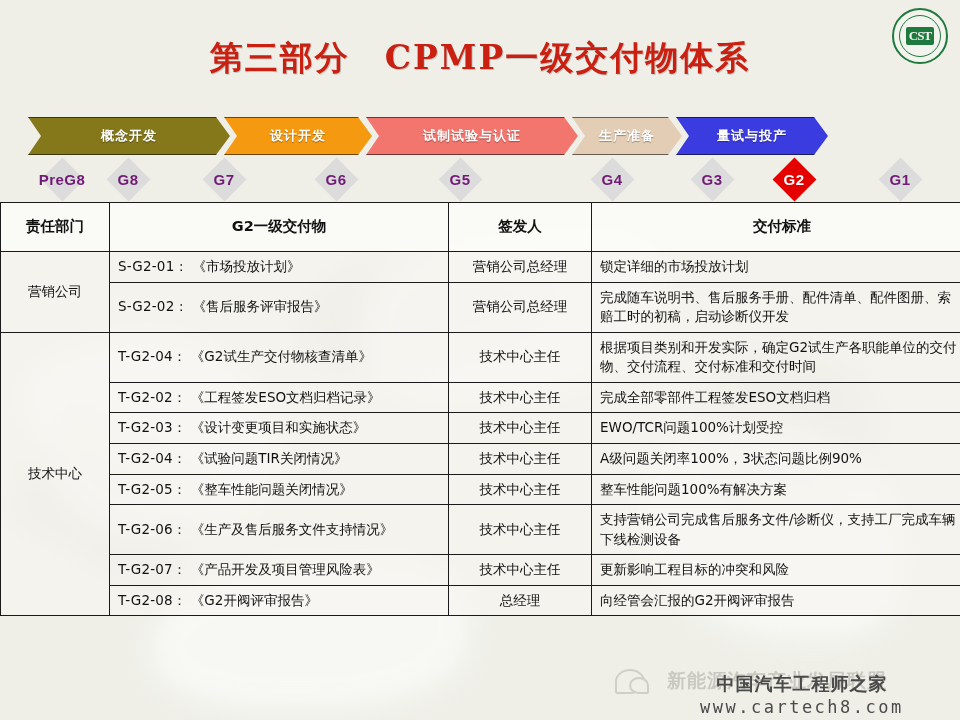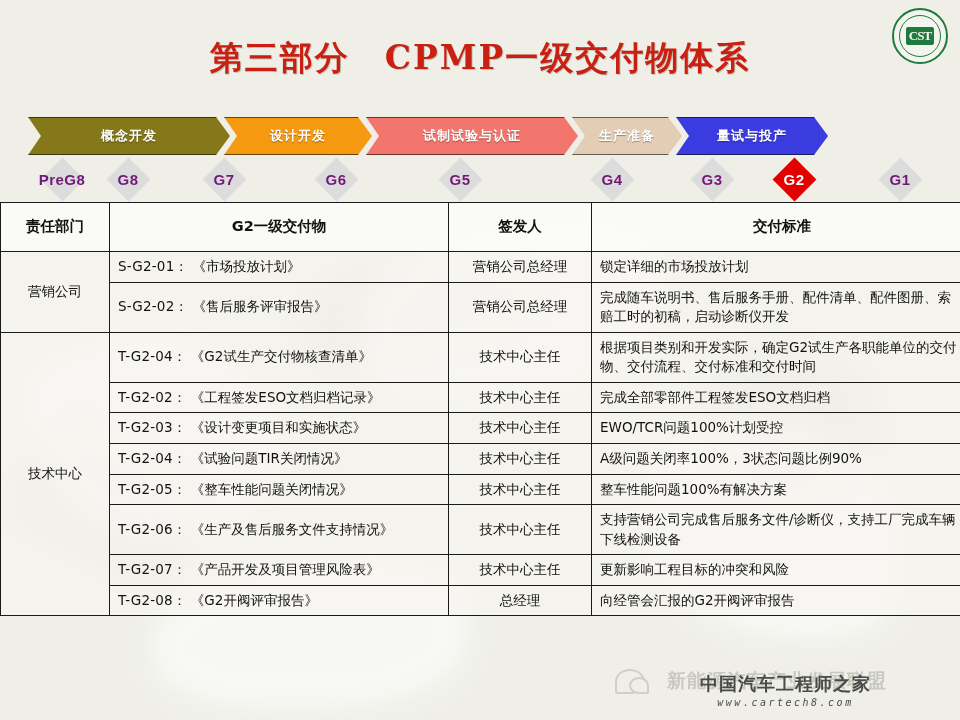--- a/index.html
+++ b/index.html
@@ -67,21 +67,21 @@
   .code{letter-spacing:.2px;}
 
   
   #wm-left{position:absolute;left:615px;top:668px;display:flex;align-items:center;gap:22px;
         color:#c9c9c2;font-size:19px;font-weight:bold;letter-spacing:1px;}
   #wm-left .wx{width:26px;height:21px;border-radius:50% 50% 50% 10%;border:2px solid #cfcfc8;position:relative;}
   #wm-left .wx:after{content:"";position:absolute;left:12px;top:6px;width:16px;height:13px;
         border-radius:50% 50% 10% 50%;border:2px solid #cfcfc8;background:#efefe8;}
   #wm-right{position:absolute;left:700px;top:672px;text-align:center;color:#4a4a4a;}
   #wm-right .cn{font-size:18px;font-weight:bold;font-family:"DejaVu Serif","Liberation Serif",serif;letter-spacing:1px;}
-  #wm-right .url{font-size:10px;letter-spacing:2.5px;font-family:"DejaVu Sans Mono","Liberation Mono",monospace;margin-top:1px;font-style:italic;}
+  #wm-right .url{font-size:17px;letter-spacing:2.5px;font-family:"DejaVu Sans Mono","Liberation Mono",monospace;margin-top:1px;}
 </style>
 </head>
 <body>
 
 <div class="paper-shade s1"></div>
 <div class="paper-shade s2"></div>
 <div class="paper-shade s3"></div>
 <div class="paper-blob b1"></div>
 <div class="paper-blob b2"></div>
 <div class="paper-blob b3"></div>

